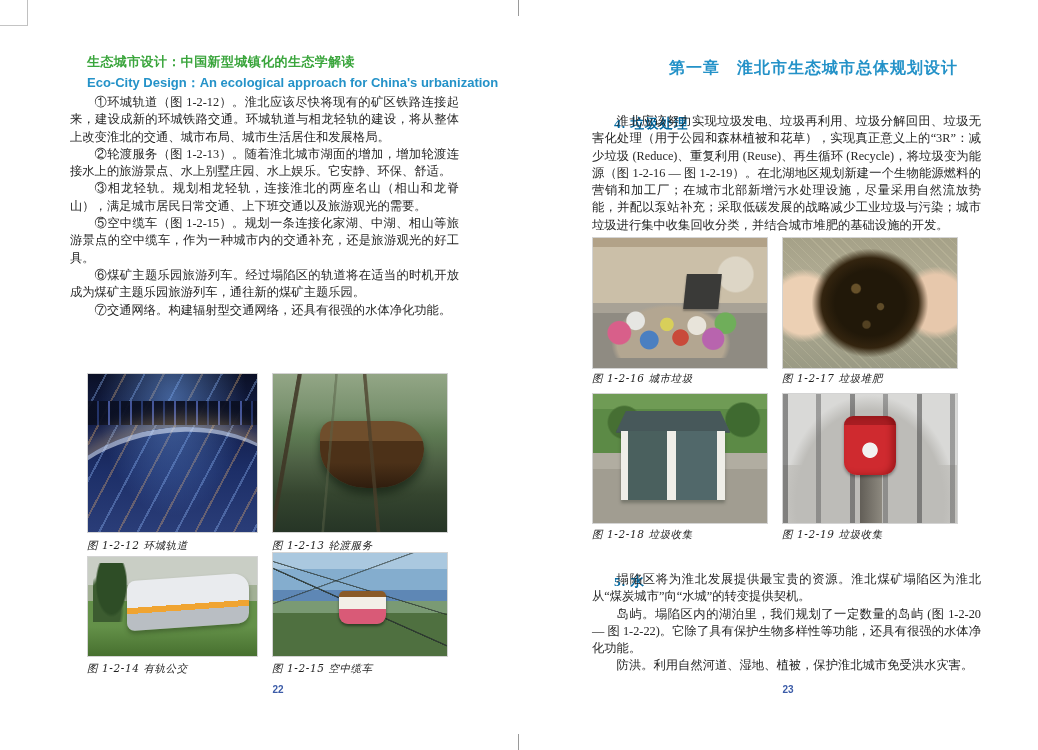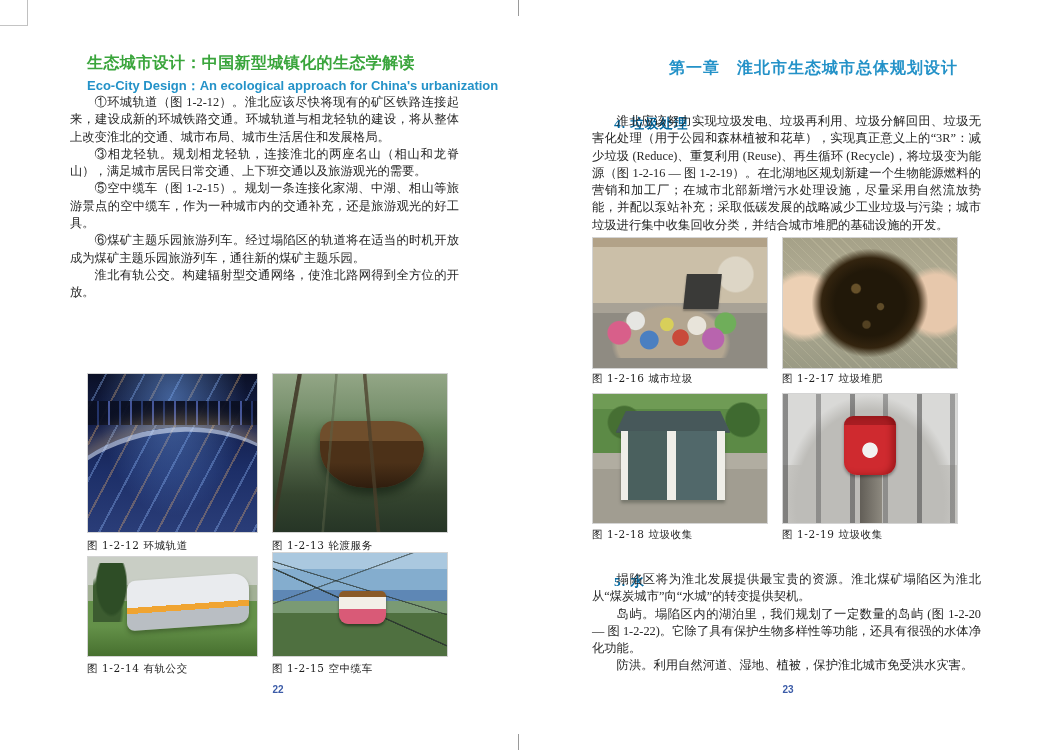--- a/index.html
+++ b/index.html
@@ -13,39 +13,39 @@
   }
   
   .corner-mark { position:absolute; left:0; top:0; width:28px; height:26px;
     border-right:1px solid #c0c0c0; border-bottom:1px solid #c4c4c4; background:#fff; }
   .gutter-mark { position:absolute; left:518px; width:1px; background:#9a9a9a; }
   .gutter-top { top:0; height:16px; }
   .gutter-bottom { bottom:0; height:16px; }
 
   
   .header-left { position:absolute; left:87px; top:53px; font-family:"Liberation Sans", sans-serif; }
-  .header-left .cn { font-size:16px; font-weight:bold; color:#3aa53c; letter-spacing:0.4px; }
+  .header-left .cn { font-size:13px; font-weight:bold; color:#3aa53c; letter-spacing:0.4px; }
   .header-left .en { font-size:13px; font-weight:bold; color:#2492c8; margin-top:3px; }
   .header-right { position:absolute; left:592px; top:58px; width:366px; text-align:right;
     font-family:"Liberation Sans", sans-serif; font-size:16px; font-weight:bold; color:#2492c8; letter-spacing:1px; }
 
   
   .body-col { position:absolute; text-align:justify; font-size:12.3px; line-height:17.3px; color:#262626; }
   .body-col p { text-indent:2em; }
   .left-body { left:70px; top:94px; width:389px; }
   .sec-heading { font-weight:bold; font-size:13.5px; color:#0369a1; letter-spacing:1px;margin-top:20px; }
   .s4-heading { position:absolute; left:614px; top:95px; }
   .s4-body { left:592px; top:113px; width:389px; }
   .s5-heading { position:absolute; left:614px; top:553px; }
   .s5-body { left:592px; top:571px; width:389px; }
 
   
   .ph { position:absolute; border:1px solid #d4d4d4; overflow:hidden; }
   .ph::before, .ph::after { content:""; position:absolute; }
-  .caption { position:absolute; font-family:"DejaVu Serif", serif; 
+  .caption { position:absolute; font-family:"DejaVu Serif", serif; font-style:italic;
     font-size:10.5px; color:#1e1e1e; letter-spacing:0.6px; }
 
   
   .p-ringrail { left:87px; top:373px; width:171px; height:160px;
     background:
       radial-gradient(ellipse at 50% 16%, rgba(110,160,235,.55), transparent 62%),
       repeating-linear-gradient(118deg, transparent 0 15px, rgba(150,190,255,.34) 15px 17px,
         transparent 17px 32px, rgba(255,190,110,.30) 32px 34px),
       linear-gradient(180deg, #0b1026 0%, #152252 38%, #1d2f68 62%, #2a3d78 100%); }
   .p-ringrail::before { left:0; right:0; top:17%; height:15%; opacity:.95;
@@ -169,24 +169,25 @@
 
 <div>
 
   <div class="header-left">
     <div class="cn">生态城市设计：中国新型城镇化的生态学解读</div>
     <div class="en">Eco-City Design：An ecological approach for China's urbanization</div>
   </div>
 
   <div class="body-col left-body">
     <p>①环城轨道（图 1-2-12）。淮北应该尽快将现有的矿区铁路连接起来，建设成新的环城铁路交通。环城轨道与相龙轻轨的建设，将从整体上改变淮北的交通、城市布局、城市生活居住和发展格局。</p>
+    <p>②轮渡服务（图 1-2-13）。随着淮北城市湖面的增加，增加轮渡连接水上的旅游景点、水上别墅庄园、水上娱乐。它安静、环保、舒适。</p>
     <p>③相龙轻轨。规划相龙轻轨，连接淮北的两座名山（相山和龙脊山），满足城市居民日常交通、上下班交通以及旅游观光的需要。</p>
     <p>⑤空中缆车（图 1-2-15）。规划一条连接化家湖、中湖、相山等旅游景点的空中缆车，作为一种城市内的交通补充，还是旅游观光的好工具。</p>
     <p>⑥煤矿主题乐园旅游列车。经过塌陷区的轨道将在适当的时机开放成为煤矿主题乐园旅游列车，通往新的煤矿主题乐园。</p>
-    <p>淮北有轨公交。构建辐射型交通网络，使淮北路网得到全方位的开放。</p>
+    <p>⑦交通网络。构建辐射型交通网络，还具有很强的水体净化功能。</p>
   </div>
 
   <div class="ph p-ringrail"></div>
   <div class="ph p-ferry"></div>
   <div class="caption" style="left:87px; top:539px;">图 1-2-12 环城轨道</div>
   <div class="caption" style="left:272px; top:539px;">图 1-2-13 轮渡服务</div>
 
   <div class="ph p-tram"></div>
   <div class="ph p-cable"></div>
   <div class="caption" style="left:87px; top:662px;">图 1-2-14 有轨公交</div>

